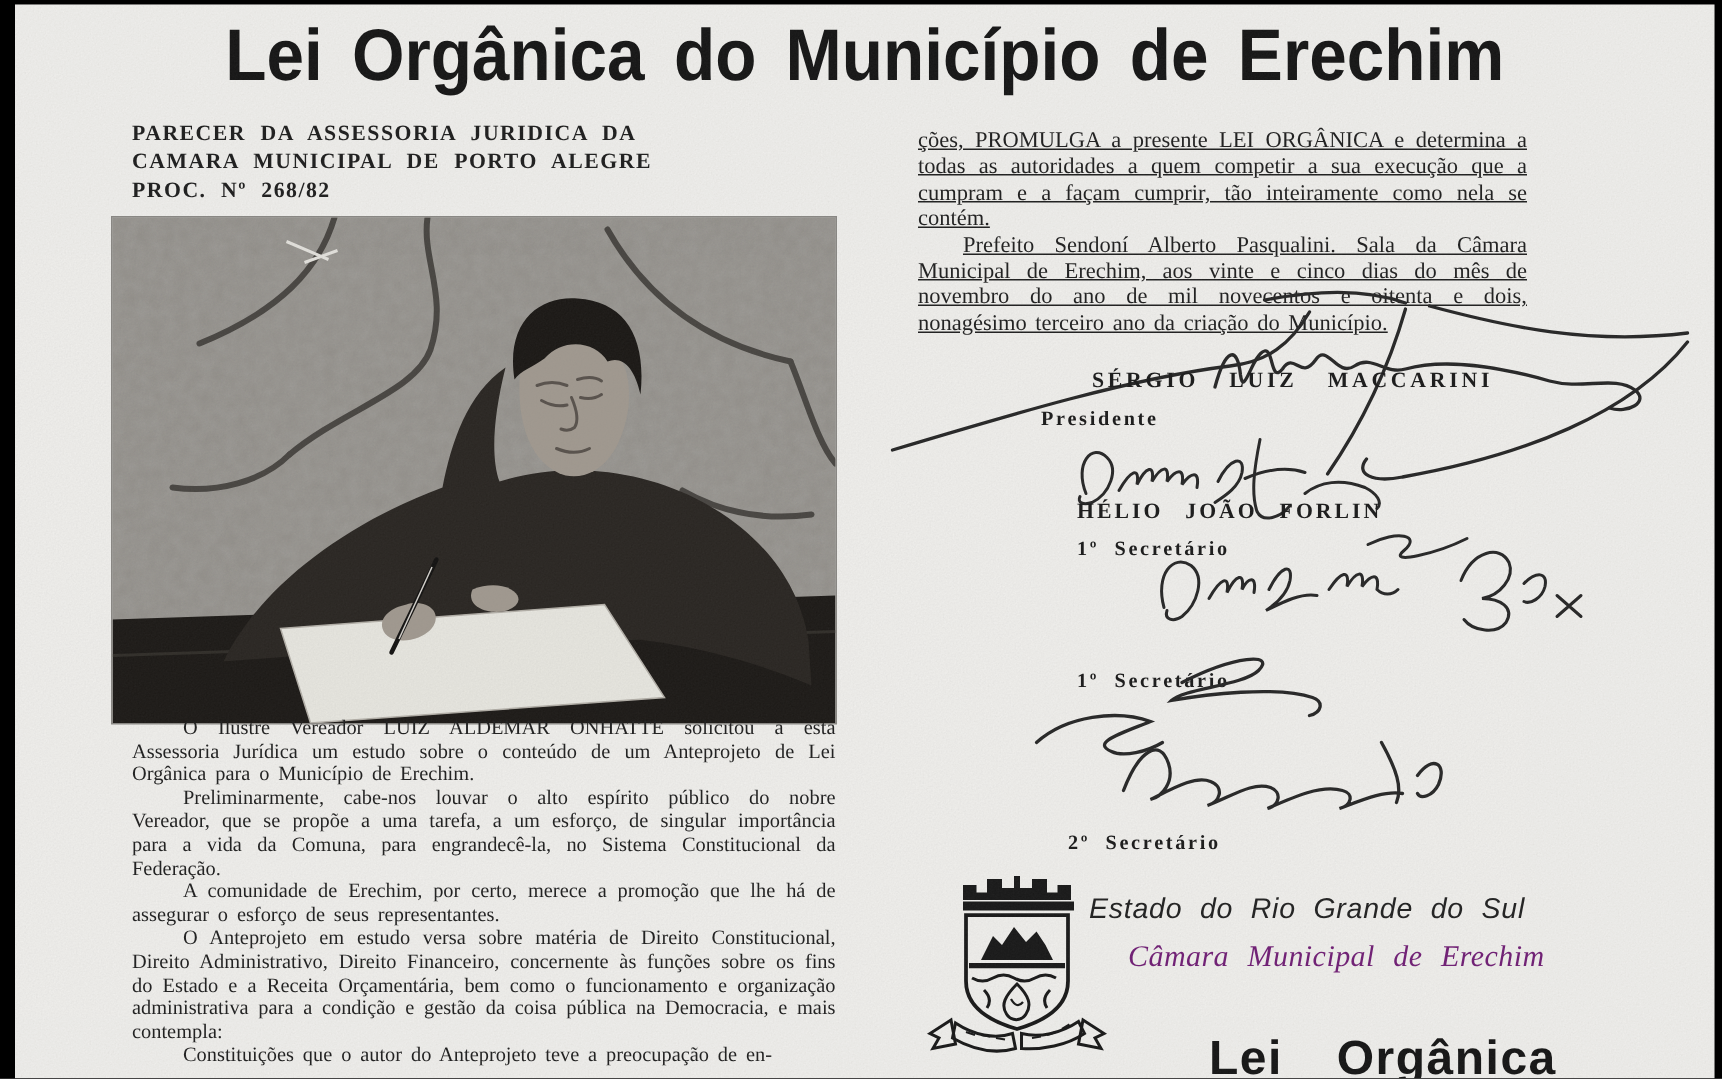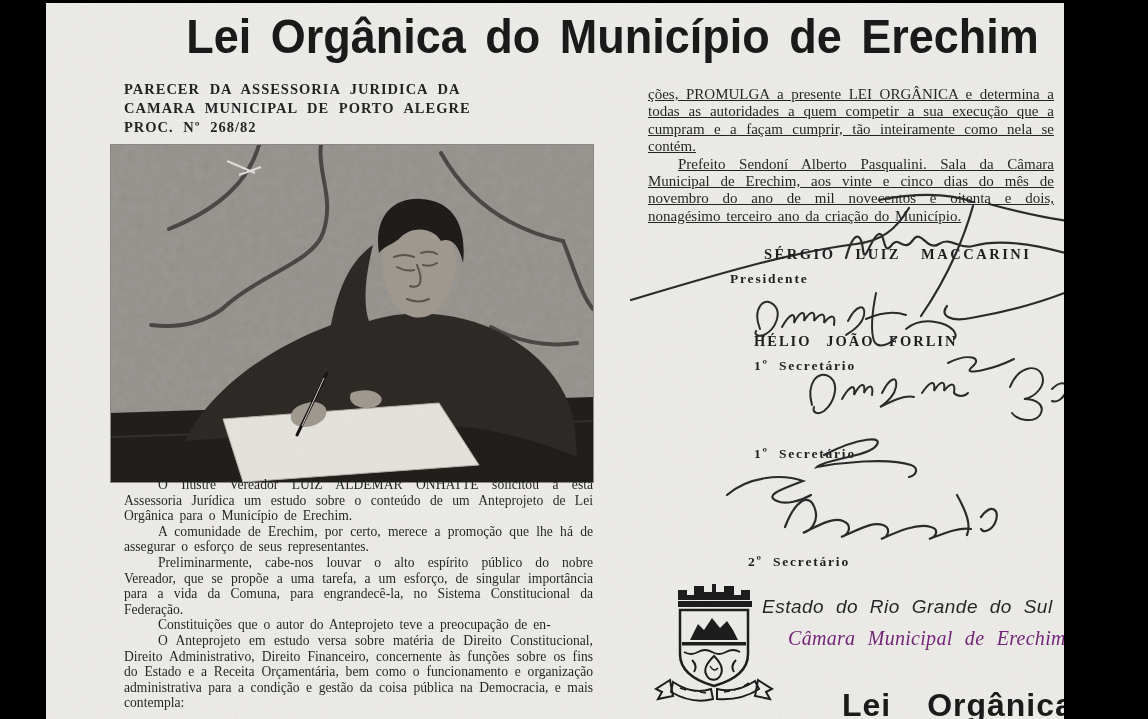--- a/index.html
+++ b/index.html
@@ -1,18 +1,18 @@
 <!DOCTYPE html>
 <html><head>
 <meta charset="utf-8">
 <style>
   html,body{margin:0;padding:0;background:#000;}
   #stage{
-    position:relative;width:1028px;height:719px;overflow:hidden;
-    background:#000;font-family:"Liberation Serif", serif;color:#1c1c1c;margin-left:36px;
+    position:relative;width:1148px;height:719px;overflow:hidden;
+    background:#000;font-family:"Liberation Serif", serif;color:#1c1c1c;
   }
   #paper{
     position:absolute;left:10px;top:3px;width:1133px;height:716px;
     background:#f5f4f1;overflow:hidden;
   }
   
   .doc-title{
     position:absolute;left:0;top:8px;width:100%;text-align:center;
     font-family:"Liberation Sans", sans-serif;font-weight:bold;
     font-size:45px;letter-spacing:0px;word-spacing:7px;color:#111;
@@ -141,24 +141,24 @@
 
         <path fill="#a39b91" d="M196,258 c-10,2 -18,8 -16,16 c2,8 14,10 24,6 c10,-4 14,-12 10,-18 c-4,-5 -12,-6 -18,-4 z"></path>
         <path fill="#a39b91" d="M240,248 c12,-5 26,-3 30,4 c3,6 -5,11 -14,11 c-11,0 -20,-6 -16,-15 z"></path>
         <line x1="216" y1="228" x2="186" y2="290" stroke="#0e0d0c" stroke-width="3" stroke-linecap="round"></line>
         <line x1="213" y1="233" x2="191" y2="281" stroke="#d9d6d0" stroke-width="1"></line>
       </svg>
     </div>
 
     <div class="lc-body">
       <p>O Ilustre Vereador LUIZ ALDEMAR ONHATTE solicitou a esta Assessoria Jurídica um estudo sobre o conteúdo de um Anteprojeto de Lei Orgânica para o Município de Erechim.</p>
+      <p>Preliminarmente, cabe-nos louvar o alto espírito público do nobre Vereador, que se propõe a uma tarefa, a um esforço, de singular importância para a vida da Comuna, para engrandecê-la, no Sistema Constitucional da Federação.</p>
       <p>A comunidade de Erechim, por certo, merece a promoção que lhe há de assegurar o esforço de seus representantes.</p>
-      <p>Preliminarmente, cabe-nos louvar o alto espírito público do nobre Vereador, que se propõe a uma tarefa, a um esforço, de singular importância para a vida da Comuna, para engrandecê-la, no Sistema Constitucional da Federação.</p>
+      <p>O Anteprojeto em estudo versa sobre matéria de Direito Constitucional, Direito Administrativo, Direito Financeiro, concernente às funções sobre os fins do Estado e a Receita Orçamentária, bem como o funcionamento e organização administrativa para a condição e gestão da coisa pública na Democracia, e mais contempla:</p>
       <p>Constituições que o autor do Anteprojeto teve a preocupação de en-</p>
-      <p>O Anteprojeto em estudo versa sobre matéria de Direito Constitucional, Direito Administrativo, Direito Financeiro, concernente às funções sobre os fins do Estado e a Receita Orçamentária, bem como o funcionamento e organização administrativa para a condição e gestão da coisa pública na Democracia, e mais contempla:</p>
     </div>
 
     <div class="rc-body">
       <p class="first">ções, PROMULGA a presente LEI ORGÂNICA e determina a todas as autoridades a quem competir a sua execução que a cumpram e a façam cumprir, tão inteiramente como nela se contém.</p>
       <p>Prefeito Sendoní Alberto Pasqualini. Sala da Câmara Municipal de Erechim, aos vinte e cinco dias do mês de novembro do ano de mil novecentos e oitenta e dois, nonagésimo terceiro ano da criação do Município.</p>
     </div>
 
     <svg class="sig-scribble" style="left:575px;top:185px;" width="555" height="150" viewBox="0 0 555 150">
       <g stroke="#232323" stroke-width="2.2" fill="none" stroke-linecap="round">
         <path d="M10,112 C90,88 170,64 235,56 C260,53 275,42 288,20"></path>

